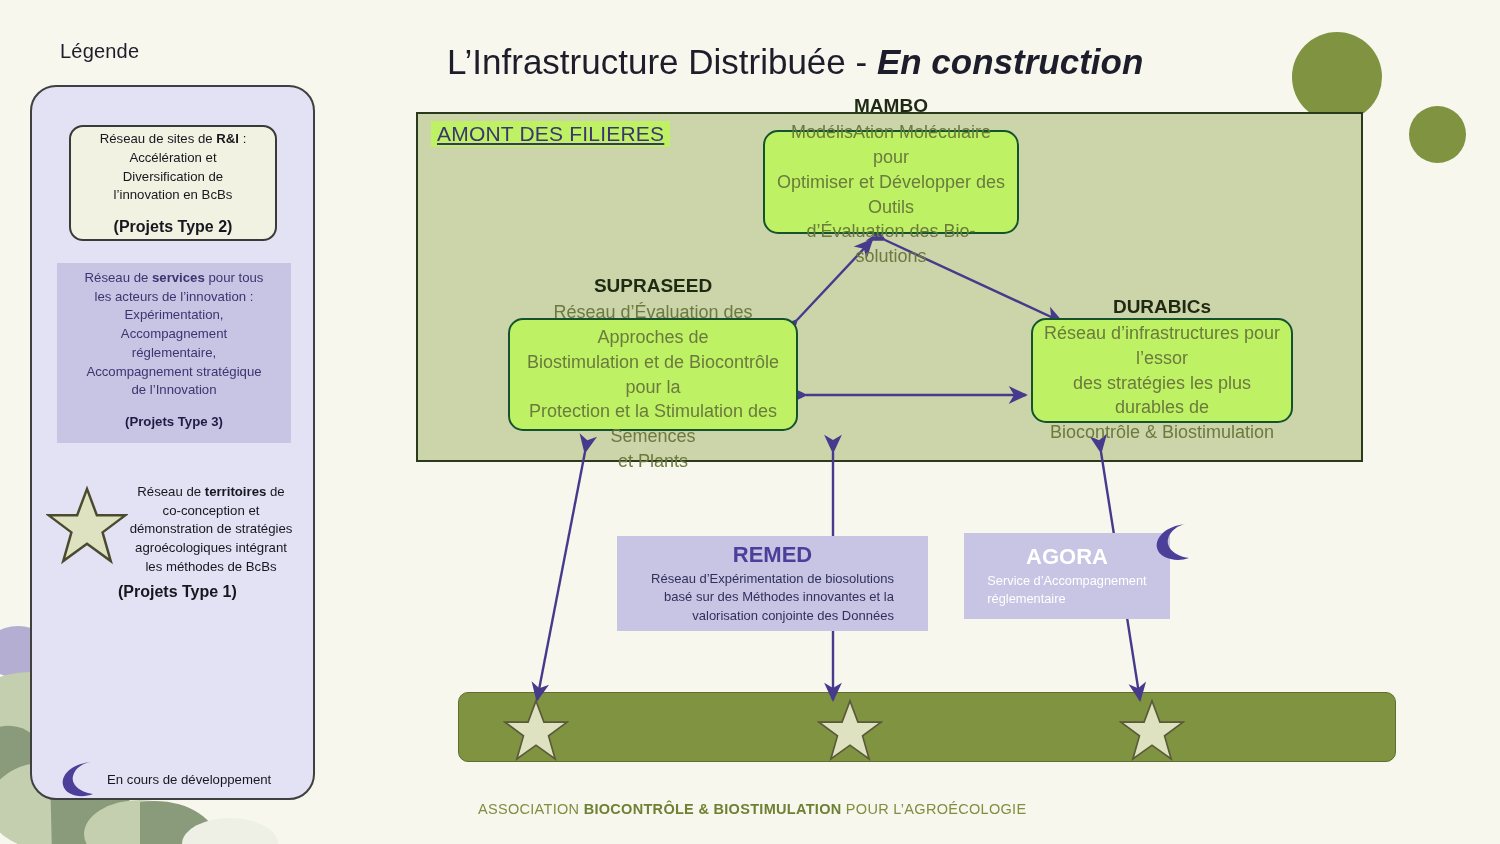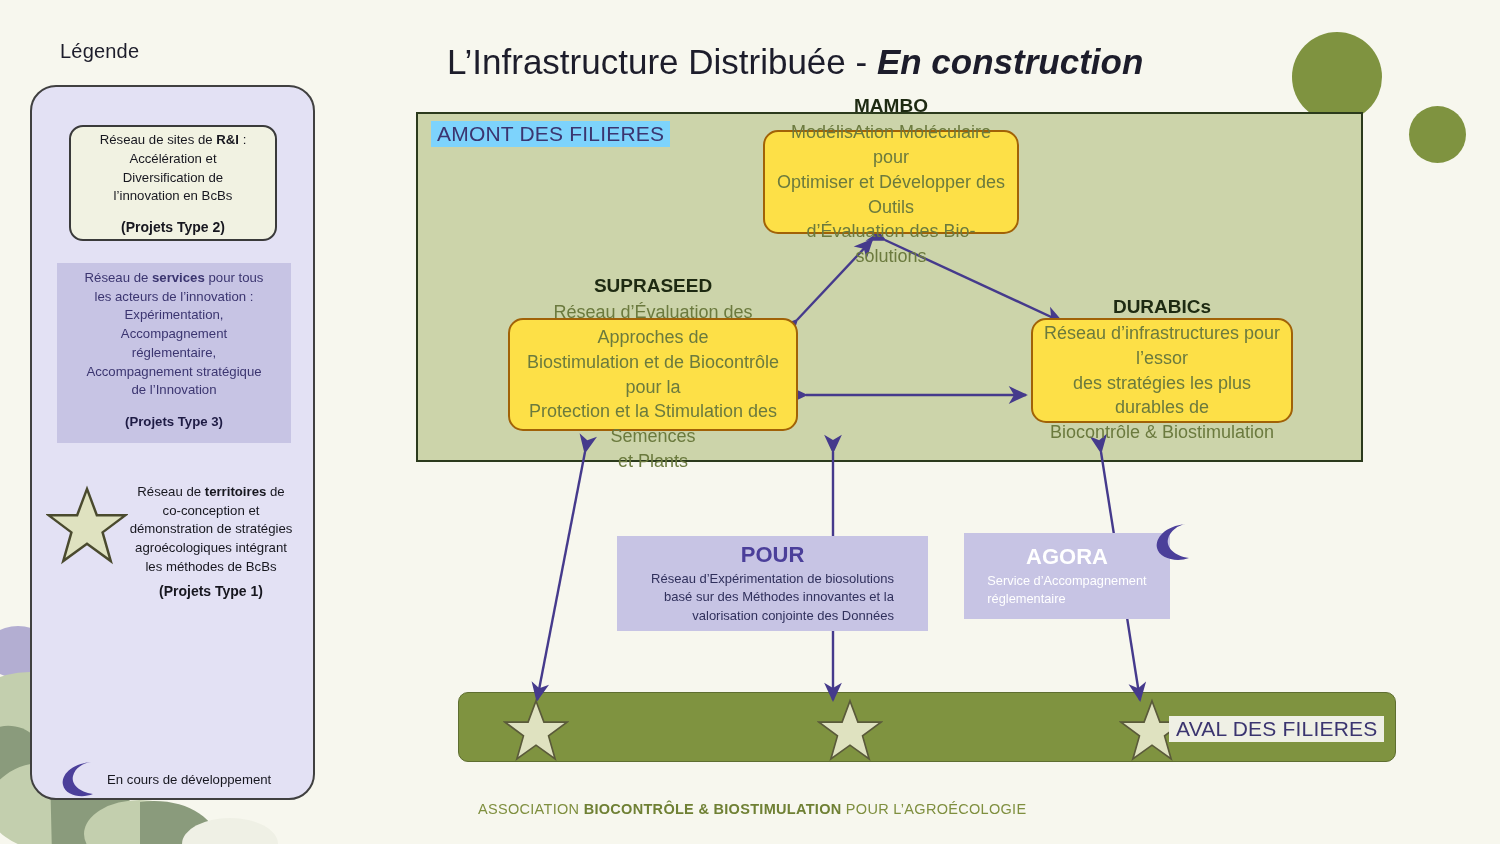--- a/index.html
+++ b/index.html
@@ -41,21 +41,21 @@
   }
   .lg-box-purple {
     position: absolute; left: 25px; top: 176px;
     width: 234px; height: 180px;
     background: #c7c4e4;
     display: flex; flex-direction: column; align-items: center; justify-content: flex-start;
     padding: 6px 10px;
   }
   .lg-txt { font-size: 13.2px; line-height: 1.42; text-align: center; color: #17171f; }
   .lg-txt-purple { font-size: 13.2px; line-height: 1.42; text-align: center; color: #3b3570; }
-  .lg-sub { font-size: 14px; font-weight: bold; text-align: center; color: #17171f; margin-top: 13px; }
+  .lg-sub { font-size: 16px; font-weight: bold; color: #17171f; margin-top: 13px; }
   .lg-sub-purple { font-size: 13.2px; font-weight: bold; text-align: center; color: #1e1b44; margin-top: 14px; }
   b { font-weight: bold; }
 
   #lg-territory { position: absolute; left: 14px; top: 390px; width: 258px; height: 150px; }
   #lg-star-wrap { position: absolute; left: 0px; top: 8px; width: 82px; height: 80px; }
   #lg-territory-text { position: absolute; left: 72px; top: 6px; width: 186px; }
   #lg-territory-sub  { position: absolute; left: 72px; top: 106px; width: 186px; }
 
   #lg-complement { position: absolute; left: 22px; top: 555px; width: 240px; height: 90px; }
   #lg-complement-text { position: absolute; left: 0px; top: 0px; width: 182px; }
@@ -75,28 +75,28 @@
 
   
   #amont-panel {
     position: absolute; left: 416px; top: 112px;
     width: 947px; height: 350px;
     background: #ccd4aa;
     border: 2px solid #2b3a1c;
   }
   #amont-label {
     position: absolute; left: 431px; top: 121px;
-    background: #7dd3fc; color: #3b3570;
-    font-size: 21px; padding: 1px 6px; letter-spacing: .2px;
+    background: #bef264; color: #3b3570;
+    font-size: 21px; padding: 1px 6px; letter-spacing: .2px; text-decoration: underline;
   }
 
   .node {
     position: absolute;
-    background: #fde047;
-    border: 2px solid #a16207;
+    background: #bef264;
+    border: 2px solid #14532d;
     border-radius: 15px;
     display: flex; flex-direction: column; align-items: center; justify-content: center;
     padding: 8px 10px;
     z-index: 4;
   }
   .node-title { font-size: 19px; font-weight: bold; color: #1e2a12; margin-bottom: 3px; }
   .node-desc  { font-size: 18px; line-height: 1.38; color: #6b7a3e; text-align: center; }
 
   #node-mambo     { left: 763px; top: 130px; width: 256px; height: 104px; }
   #node-supraseed { left: 508px; top: 318px; width: 290px; height: 113px; }
@@ -263,21 +263,21 @@
   <div class="node" id="node-durabics">
     <div class="node-title">DURABICs</div>
     <div class="node-desc">
       <span>Réseau d’infrastructures pour l’essor</span><br>
       <span>des stratégies les plus durables de</span><br>
       <span>Biocontrôle &amp; Biostimulation</span>
     </div>
   </div>
 
   <div class="svc-box" id="svc-remed">
-    <div class="svc-title-dark">POUR</div>
+    <div class="svc-title-dark">REMED</div>
     <div class="svc-desc-dark">
       <span>Réseau d’Expérimentation de biosolutions</span><br>
       <span>basé sur des Méthodes innovantes et la</span><br>
       <span>valorisation conjointe des Données</span>
     </div>
   </div>
 
   <div class="svc-box" id="svc-agora">
     <div class="svc-title-light">AGORA</div>
     <div class="svc-desc-light">
@@ -294,19 +294,18 @@
   <svg class="bar-star" id="bar-star-1" viewBox="0 0 100 96">
     <polygon points="50,4 62,36 97,36 69,57 79,92 50,71 21,92 31,57 3,36 38,36" fill="#dfe2c0" stroke="#5a5a3a" stroke-width="2.5"></polygon>
   </svg>
   <svg class="bar-star" id="bar-star-2" viewBox="0 0 100 96">
     <polygon points="50,4 62,36 97,36 69,57 79,92 50,71 21,92 31,57 3,36 38,36" fill="#dfe2c0" stroke="#5a5a3a" stroke-width="2.5"></polygon>
   </svg>
   <svg class="bar-star" id="bar-star-3" viewBox="0 0 100 96">
     <polygon points="50,4 62,36 97,36 69,57 79,92 50,71 21,92 31,57 3,36 38,36" fill="#dfe2c0" stroke="#5a5a3a" stroke-width="2.5"></polygon>
   </svg>
 
-  <div id="aval-label">AVAL DES FILIERES</div>
 
   <div id="assoc-line">
     <span>ASSOCIATION </span><b>BIOCONTRÔLE &amp; BIOSTIMULATION</b><span> POUR L’AGROÉCOLOGIE</span>
   </div>
 
 </div>
 
 </body></html>

